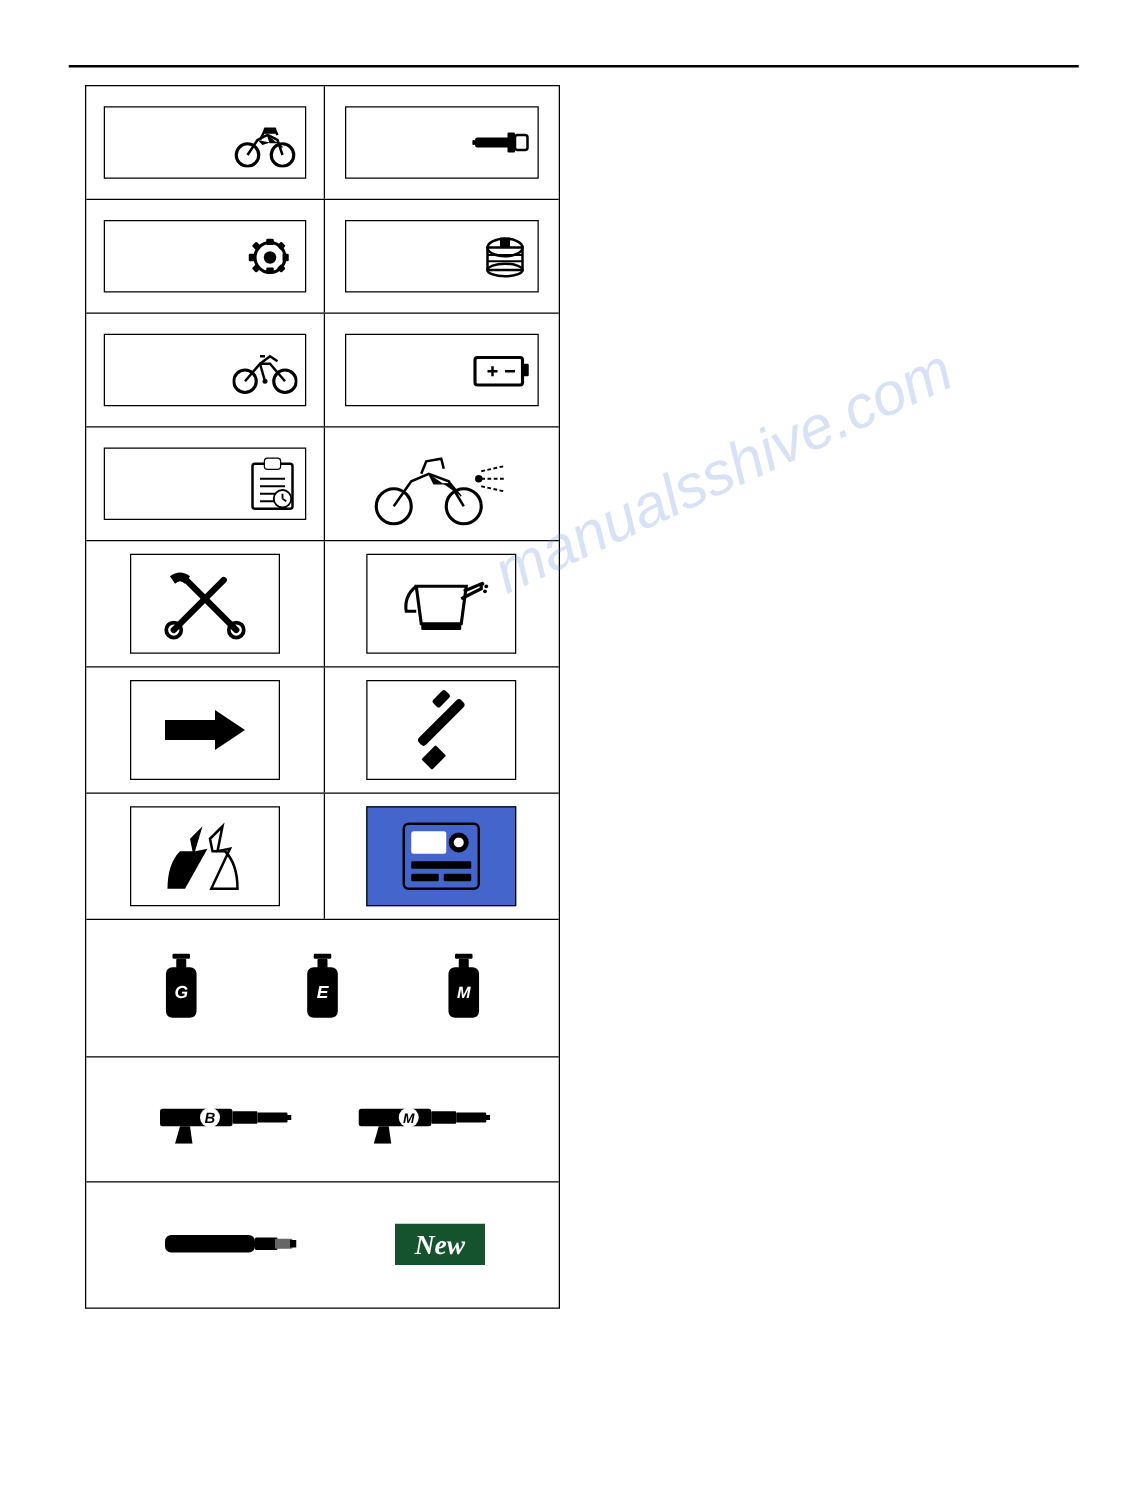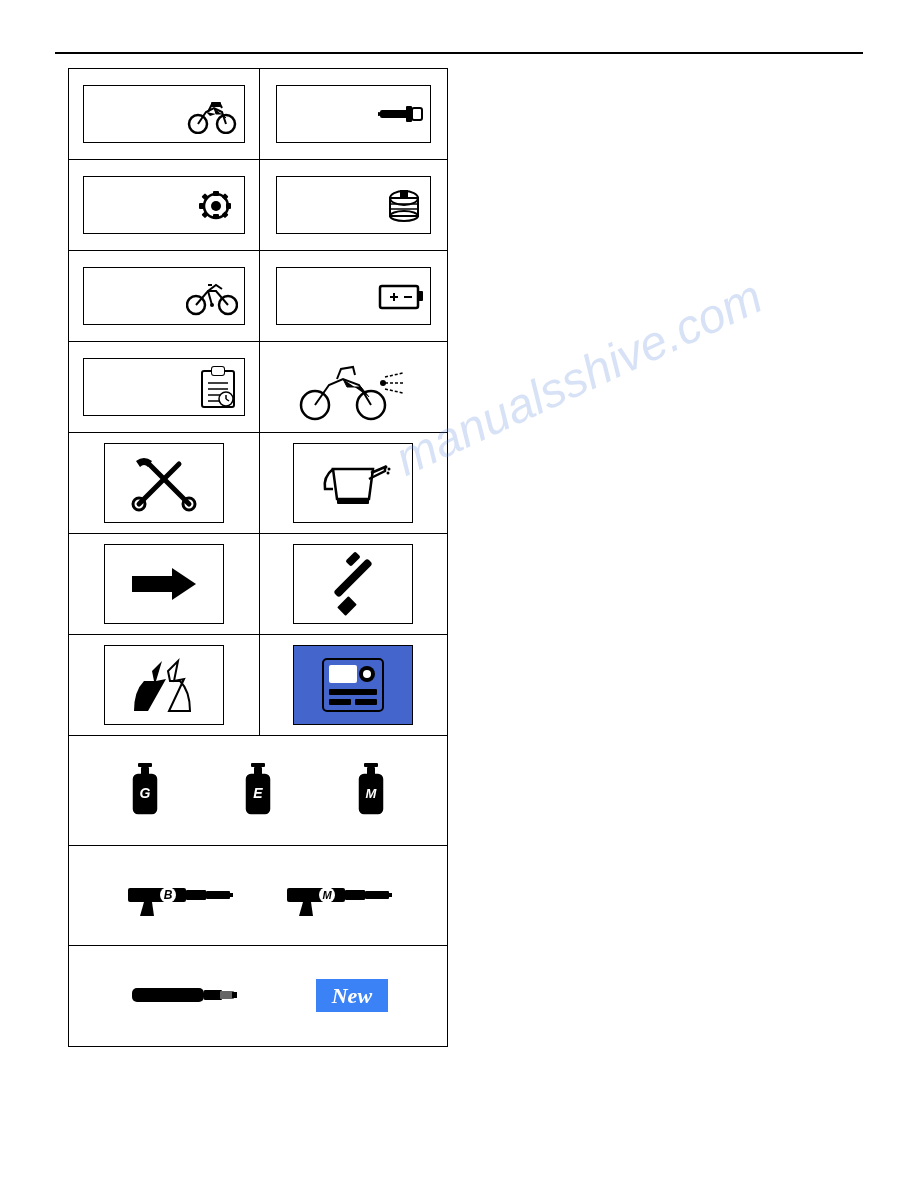--- a/index.html
+++ b/index.html
@@ -96,21 +96,21 @@
     }
 
     .lube-item {
       display: flex;
       flex-direction: column;
       align-items: center;
       gap: 4px;
     }
 
     .new-badge {
-      background: #3b82f6;
+      background: #14532d;
       color: #fff;
       font-style: italic;
       font-weight: bold;
       font-size: 22px;
       padding: 4px 16px;
       font-family: Times New Roman, serif;
     }
 
     
     .watermark {

